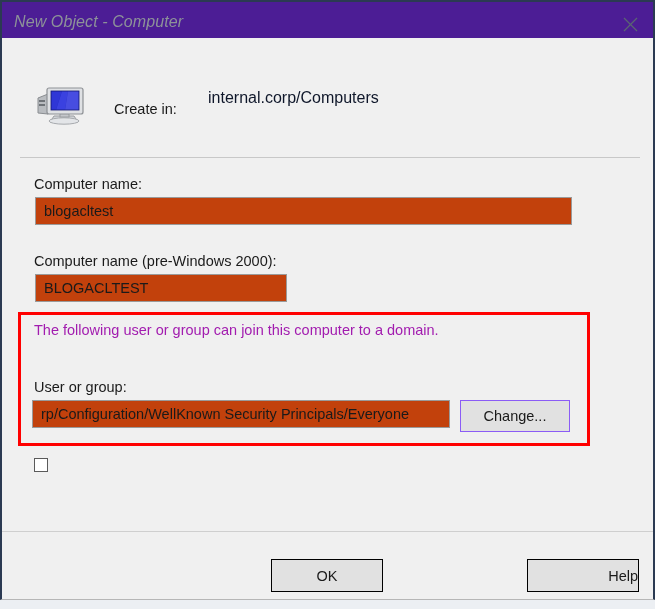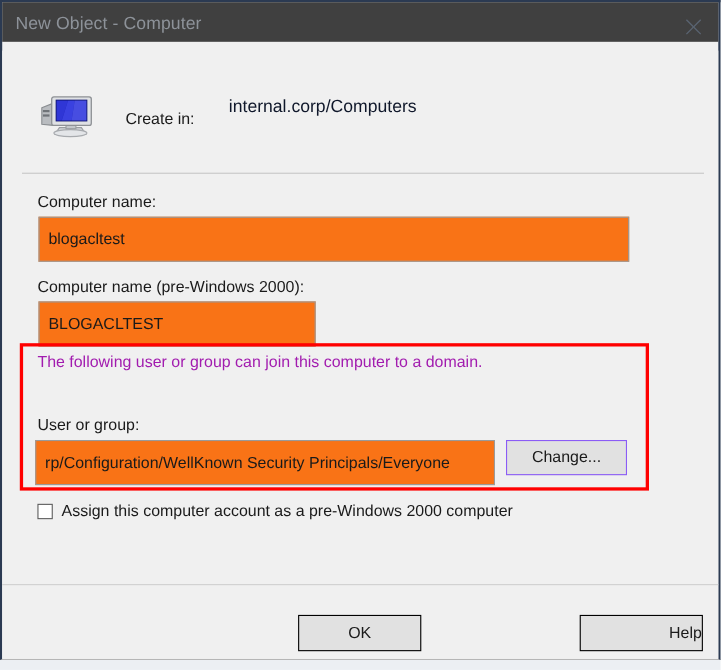--- a/index.html
+++ b/index.html
@@ -28,21 +28,22 @@
     border-bottom: 1px solid #b6b6b6;
     background: #f0f0f0;
   }
 
   
   #titlebar {
     position: absolute;
     left: 0; top: 0;
     width: 651px;
     height: 36px;
-    background: #404040;
+    background: #4c1d95;
+    font-style: italic;
   }
   #title-text {
     position: absolute;
     left: 12px;
     top: 11px;
     font-size: 16px;
     color: #8d9299;
     letter-spacing: .1px;
     white-space: nowrap;
   }
@@ -111,28 +112,28 @@
   
   .field-label {
     position: absolute;
     font-size: 14.5px;
     color: #1a1a1a;
     white-space: nowrap;
   }
   .text-input {
     position: absolute;
     box-sizing: border-box;
-    background: #f97316;
+    background: #c2410c;
     border: 1px solid #9a9a9a;
     font-family: "Liberation Sans", sans-serif;
     font-size: 14.5px;
     color: #1a1a1a;
     padding: 0 8px;
     line-height: 30px;
-    height: 41px;
+    height: 28px;
     overflow: hidden;
     white-space: nowrap;
     outline: none;
   }
 
   #label-computer-name { left: 32px; top: 130px; }
   #input-computer-name { left: 33px; top: 151px; width: 537px; }
 
   #label-pre2000      { left: 32px; top: 207px; }
   #input-pre2000      { left: 33px; top: 228px; width: 252px; }
@@ -294,21 +295,20 @@
 
     <div id="domain-join-note">The following user or group can join this computer to a domain.</div>
     <div class="field-label" id="label-user-or-group">User or group:</div>
     <input class="text-input" id="input-user-or-group" type="text" value="rp/Configuration/WellKnown Security Principals/Everyone" style="">
     <button id="change-button">Change...</button>
 
     <div id="highlight-box"></div>
 
     <div id="checkbox-row">
       <span id="checkbox-box"></span>
-      <span id="checkbox-label">Assign this computer account as a pre-Windows 2000 computer</span>
     </div>
 
     <div id="footer-separator"></div>
     <button class="dialog-button" id="ok-button">OK</button>
     <button class="dialog-button" id="help-button">Help</button>
 
   </div>
 </div>
 
 <div id="background-sliver"></div>

